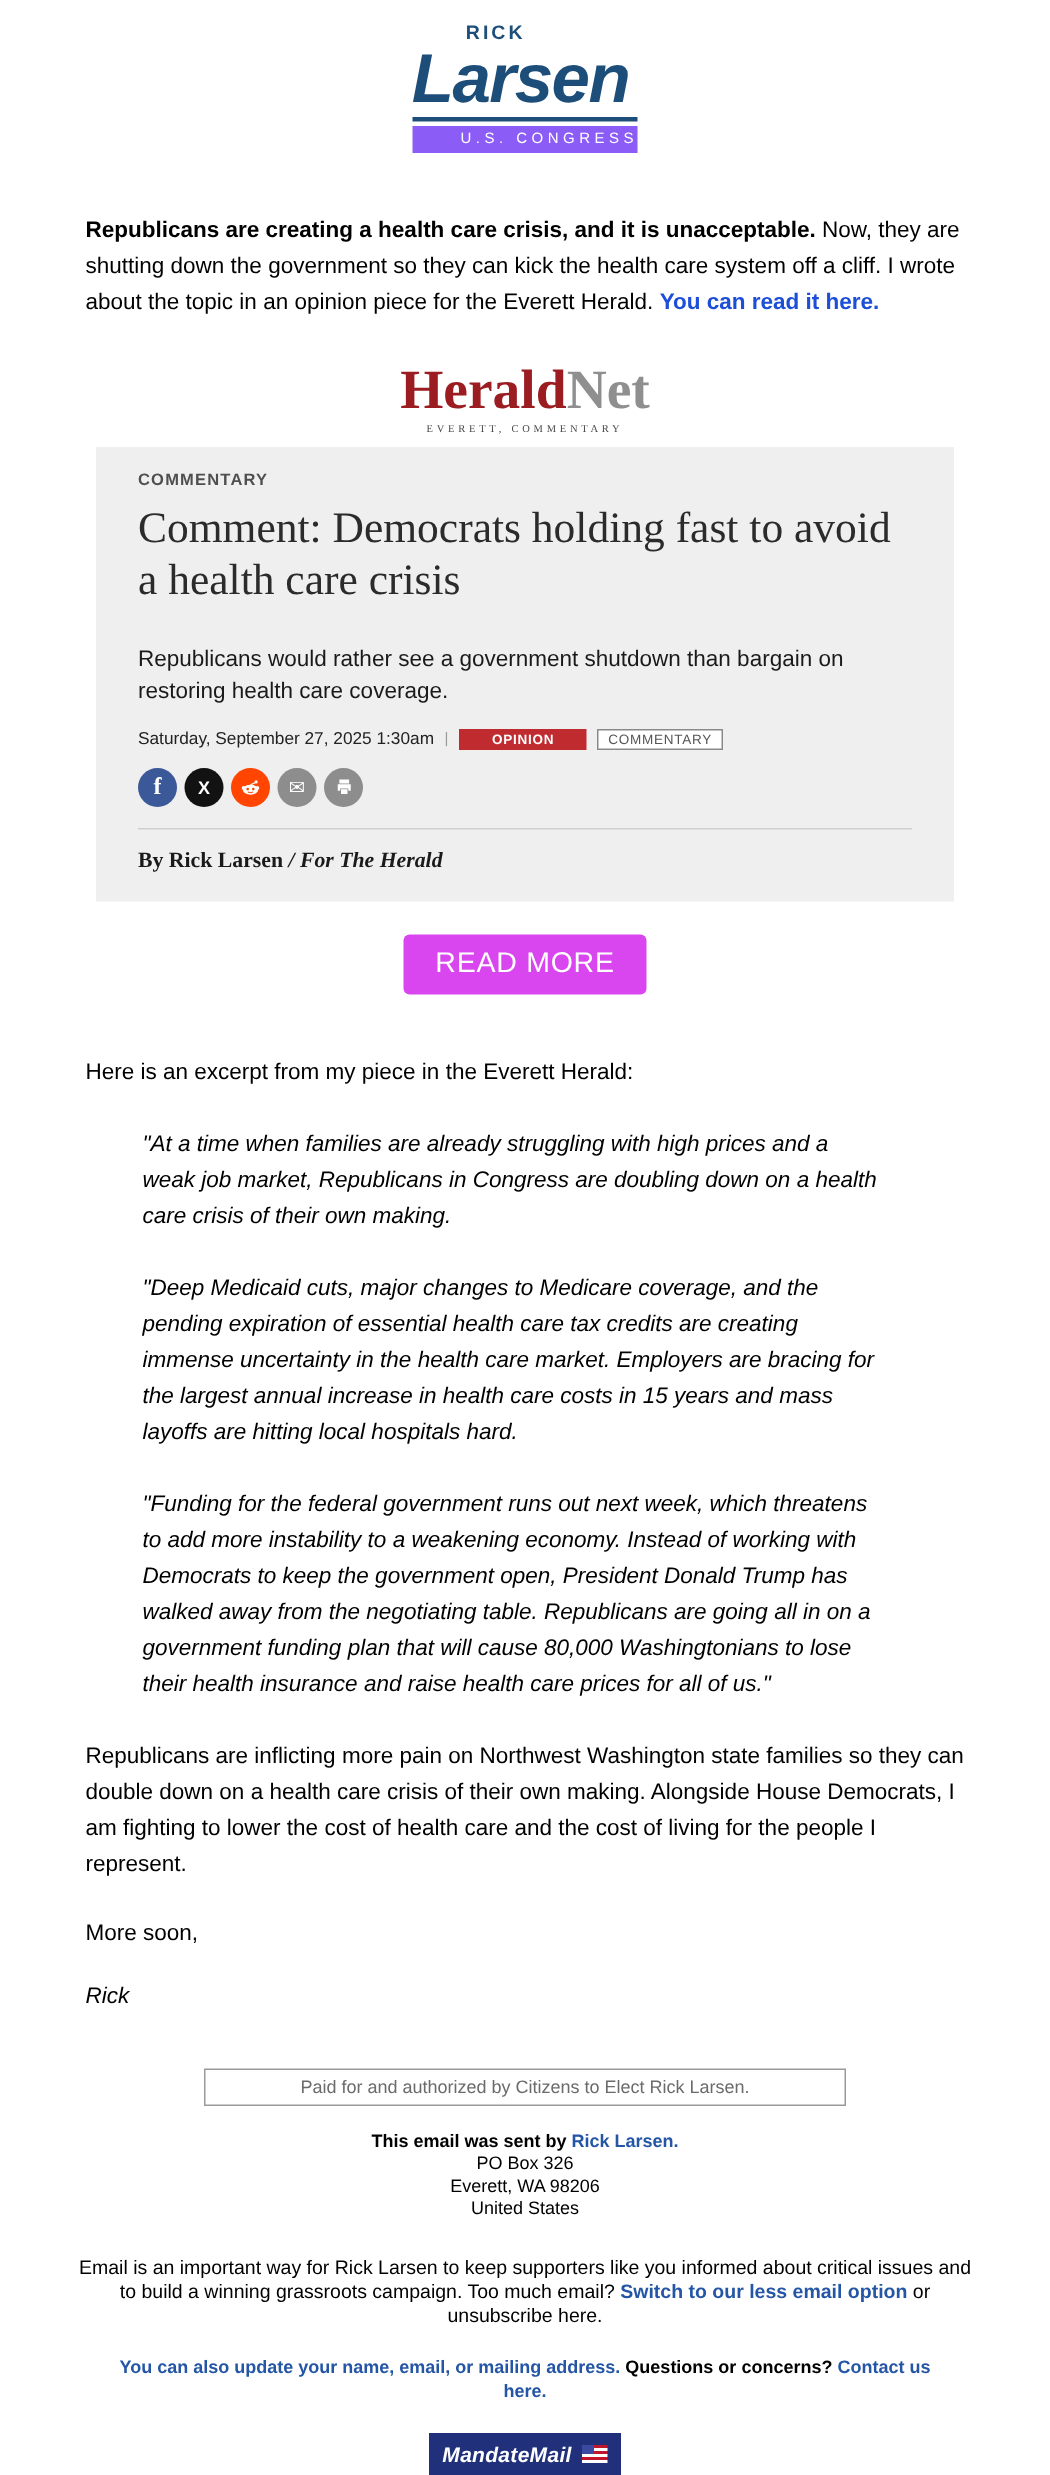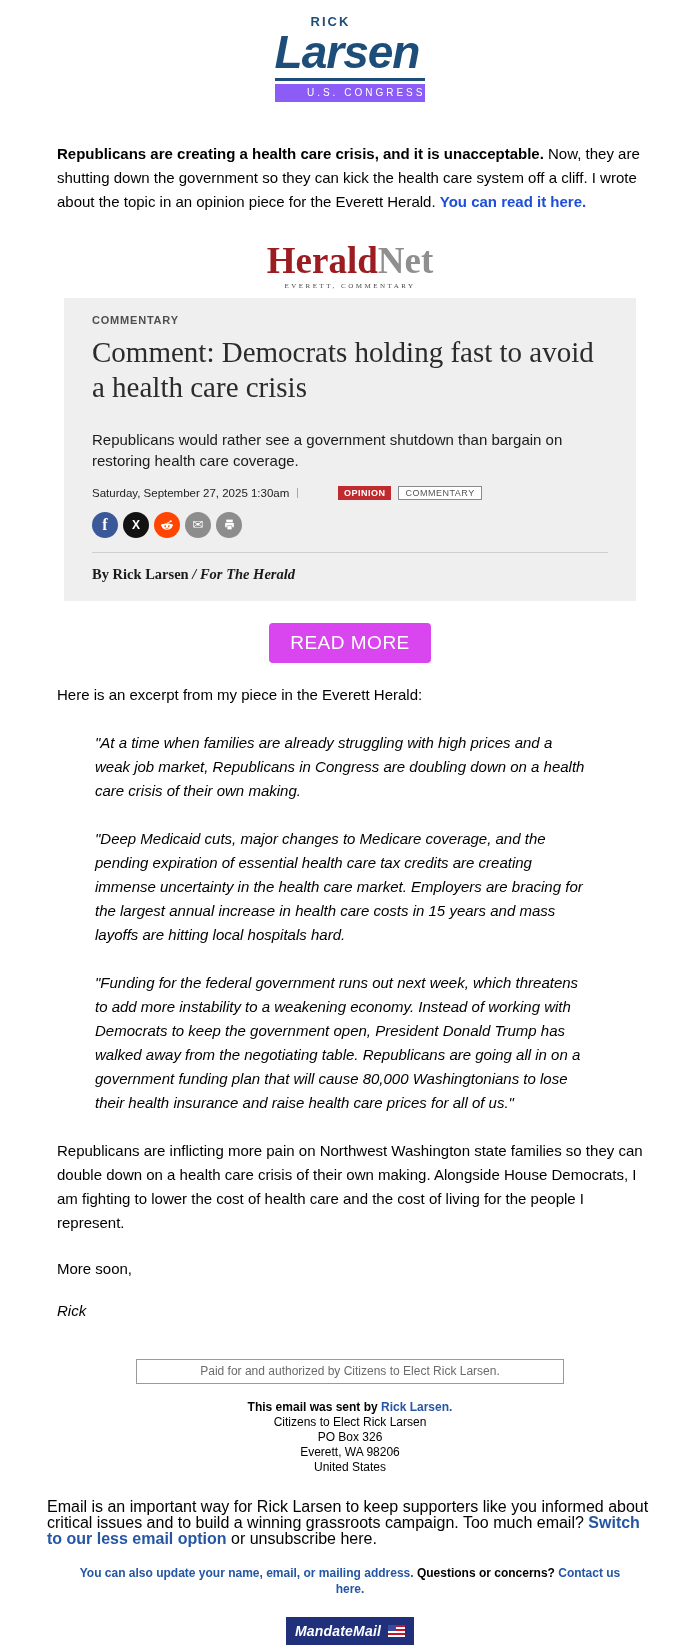--- a/index.html
+++ b/index.html
@@ -42,21 +42,21 @@
   .kicker { font-size:11px; font-weight:bold; color:#4f4f4f; letter-spacing:0.8px; }
   .headline {
     font-family:"Liberation Serif", serif; font-weight:normal;
     font-size:29px; line-height:35px; color:#2b2b2b; margin-top:9px;
   }
   .subhead { font-size:15px; line-height:21px; color:#1a1a1a; margin-top:24px; }
   .dateline { margin-top:15px; font-size:11.5px; color:#222; display:flex; align-items:center; gap:7px; }
   .sep { color:#999; font-size:10px; }
   .badge-opinion {
     background:#c02b30; color:#fff; font-size:9px; font-weight:bold;
-    letter-spacing:0.5px; padding:2px 6px; cursor:pointer;margin-left:32px;
+    letter-spacing:0.5px; padding:2px 22px; cursor:pointer;
   }
   .badge-commentary {
     border:1px solid #8a8a8a; color:#555; background:#fff;
     font-size:9px; letter-spacing:0.5px; padding:1px 6px; cursor:pointer;
   }
   .social-row { margin-top:12px; display:flex; gap:5px; }
   .sicon {
     width:26px; height:26px; border-radius:50%; display:flex;
     align-items:center; justify-content:center; color:#fff;
     font-weight:bold; font-size:14px; cursor:pointer;
@@ -74,35 +74,35 @@
   .byline-i { font-style:italic; }
 
   .read-more-wrap { text-align:center; margin-top:22px; }
   .read-more {
     display:inline-block; background:#d946ef; color:#fff; font-weight:normal;
     font-size:19px; letter-spacing:0.5px; padding:9px 21px; border-radius:4px;
     text-decoration:none; cursor:pointer;
   }
 
   
-  .excerpt-intro { margin-top:20px; font-size:15px; line-height:24px; }
+  .excerpt-intro { margin-top:40px; font-size:15px; line-height:24px; }
   .quote { margin:24px 55px 0 38px; font-style:italic; font-size:15px; line-height:24px; }
   .closing { margin-top:24px; font-size:15px; line-height:24px; }
   .sign-off { margin-top:22px; font-size:15px; line-height:24px; }
   .signature { margin-top:18px; font-size:15px; font-style:italic; line-height:24px; }
 
   
   .disclaimer {
     margin:36px auto 0; width:428px; border:1px solid #9a9a9a;
     padding:4px 8px 5px; text-align:center; font-size:12px; color:#6b6b6b;
   }
   .footer-sent { text-align:center; font-size:12px; line-height:15px; margin-top:16px; }
   .bold { font-weight:bold; }
   a.flink { color:#2456a5; font-weight:bold; text-decoration:none; cursor:pointer; }
-  .email-note { margin:24px auto 0; width:606px; font-size:16px; line-height:16px; }
+  .email-note { margin:24px auto 0; width:606px; font-size:13px; line-height:16px; text-align:center; }
   .update-line { margin:18px auto 0; width:560px; font-size:12px; line-height:16px; text-align:center; font-weight:bold; }
   .mandate-wrap { text-align:center; margin-top:20px; padding-bottom:48px; }
   .mandate-logo {
     display:inline-flex; align-items:center; gap:7px;
     background:#20307a; padding:6px 9px; cursor:pointer;
   }
   .mandate-name { color:#fff; font-weight:bold; font-style:italic; font-size:14px; letter-spacing:0.2px; }
   .mandate-flag {
     width:17px; height:12px; position:relative; flex:0 0 auto;
     background:repeating-linear-gradient(#c0152a 0 2px, #ffffff 2px 4px);
@@ -202,21 +202,20 @@
     <p class="signature">Rick</p>
   </div>
 
   <div class="disclaimer">Paid for and authorized by Citizens to Elect Rick Larsen.</div>
 
   <div class="footer-sent">
     <div>
       <span class="bold">This email was sent by</span>
       <a class="flink">Rick Larsen.</a>
     </div>
-    <div>Citizens to Elect Rick Larsen</div>
     <div>PO Box 326</div>
     <div>Everett, WA 98206</div>
     <div>United States</div>
   </div>
 
   <p class="email-note">
     <span>Email is an important way for Rick Larsen to keep supporters like you informed about critical issues and to build a winning grassroots campaign. Too much email?</span>
     <a class="flink">Switch to our less email option</a>
     <span>or unsubscribe here.</span>
   </p>

